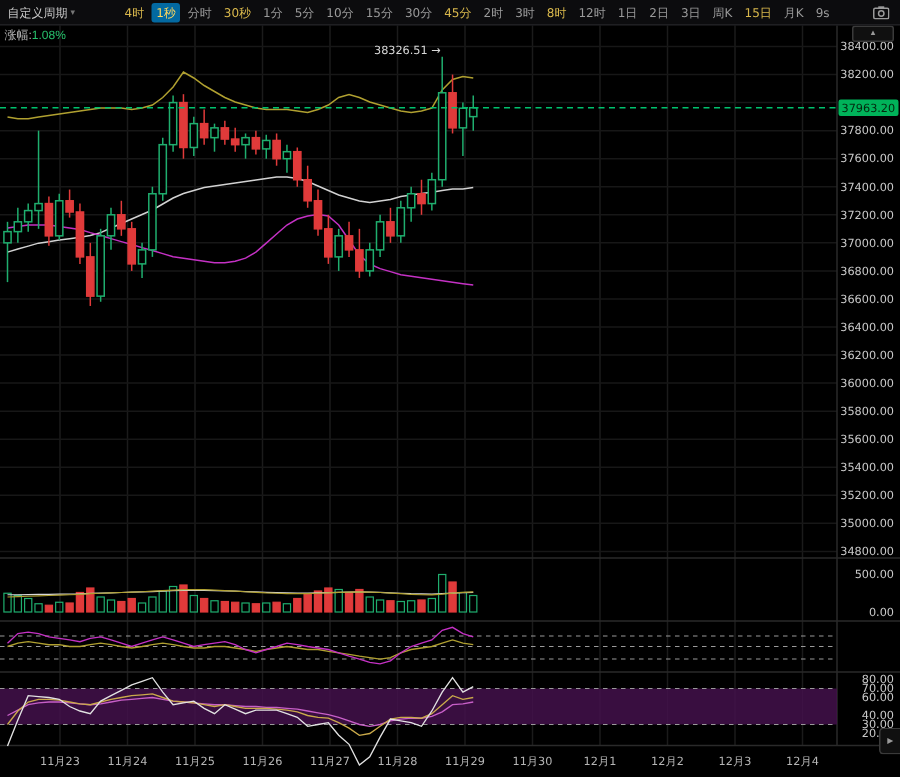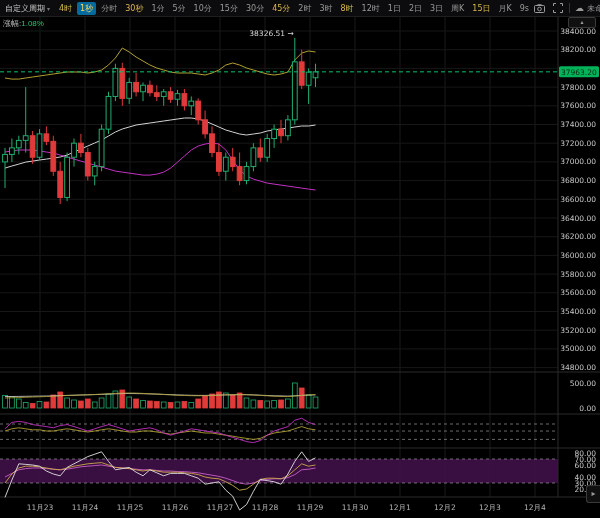--- a/index.html
+++ b/index.html
@@ -1,20 +1,20 @@
 <!DOCTYPE html>
 <html><head>
 <meta charset="utf-8">
 <style>
   html,body{margin:0;padding:0;background:#000;width:600px;height:518px;overflow:hidden;
     font-family:"DejaVu Sans",sans-serif;}
   #app{position:relative;width:600px;height:518px;background:#000;}
   
   #toolbar{position:absolute;left:0;top:0;width:600px;height:16px;background:#0c0c0e;
-    border-bottom:1px solid #1f1f22;display:flex;align-items:center;font-size:8px;color:#9a9a9a;z-index:5;}
+    border-bottom:1px solid #1f1f22;display:flex;align-items:center;font-size:8px;color:#9a9a9a;z-index:5;gap:24px;}
   #period-menu{display:flex;align-items:center;gap:2px;padding:0 5px;color:#c8c8c8;white-space:nowrap;cursor:pointer;}
   #period-menu .chev{font-size:6px;color:#777;}
   .pd{padding:1px 3px;margin:0 1px;border-radius:2px;white-space:nowrap;cursor:pointer;}
   .pd.fav{color:#d9b84c;}
   .pd.selected{background:#0369a1;color:#ffd75e;}
   #tb-right{margin-left:auto;display:flex;align-items:center;gap:5px;padding-right:0;}
   .tb-ic{width:13px;height:11px;display:flex;align-items:center;justify-content:center;cursor:pointer;}
   .tb-sep{width:1px;height:10px;background:#333;}
   #cloud-group{display:flex;align-items:center;gap:3px;color:#9a9a9a;cursor:pointer;white-space:nowrap;}
   

